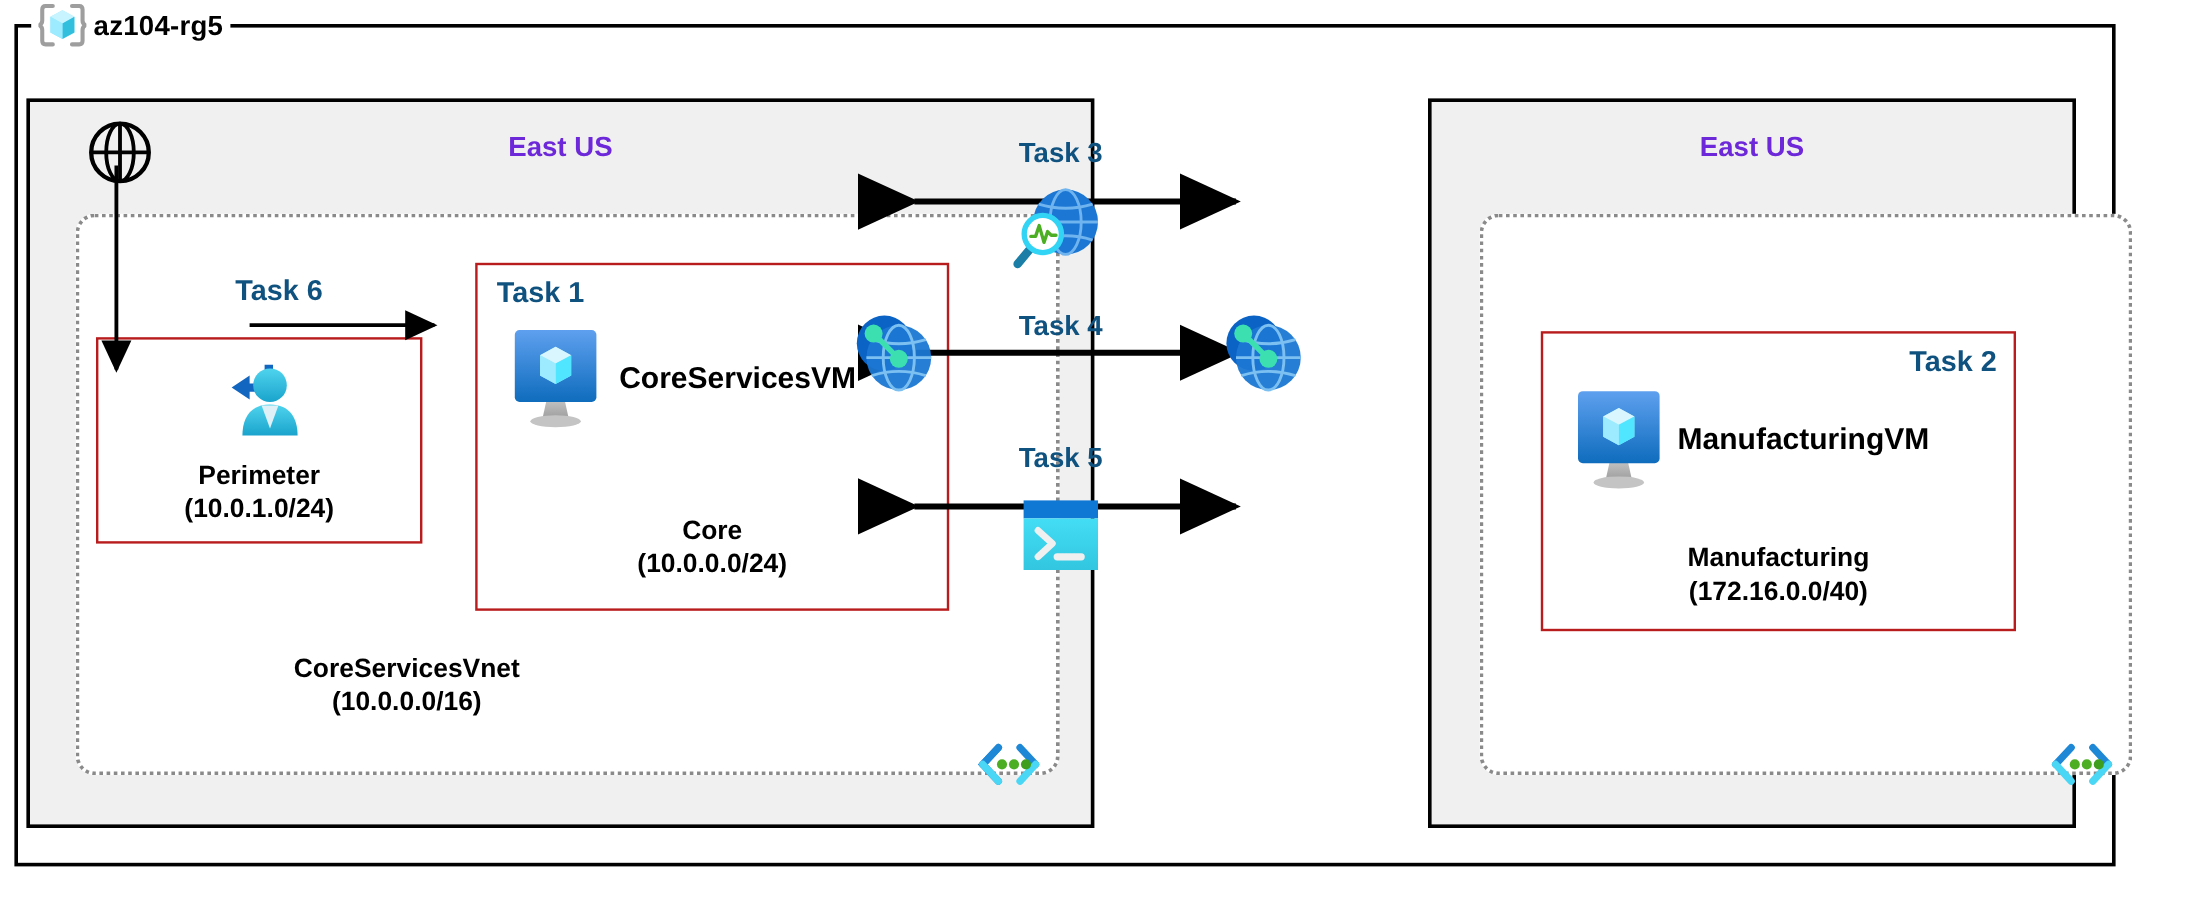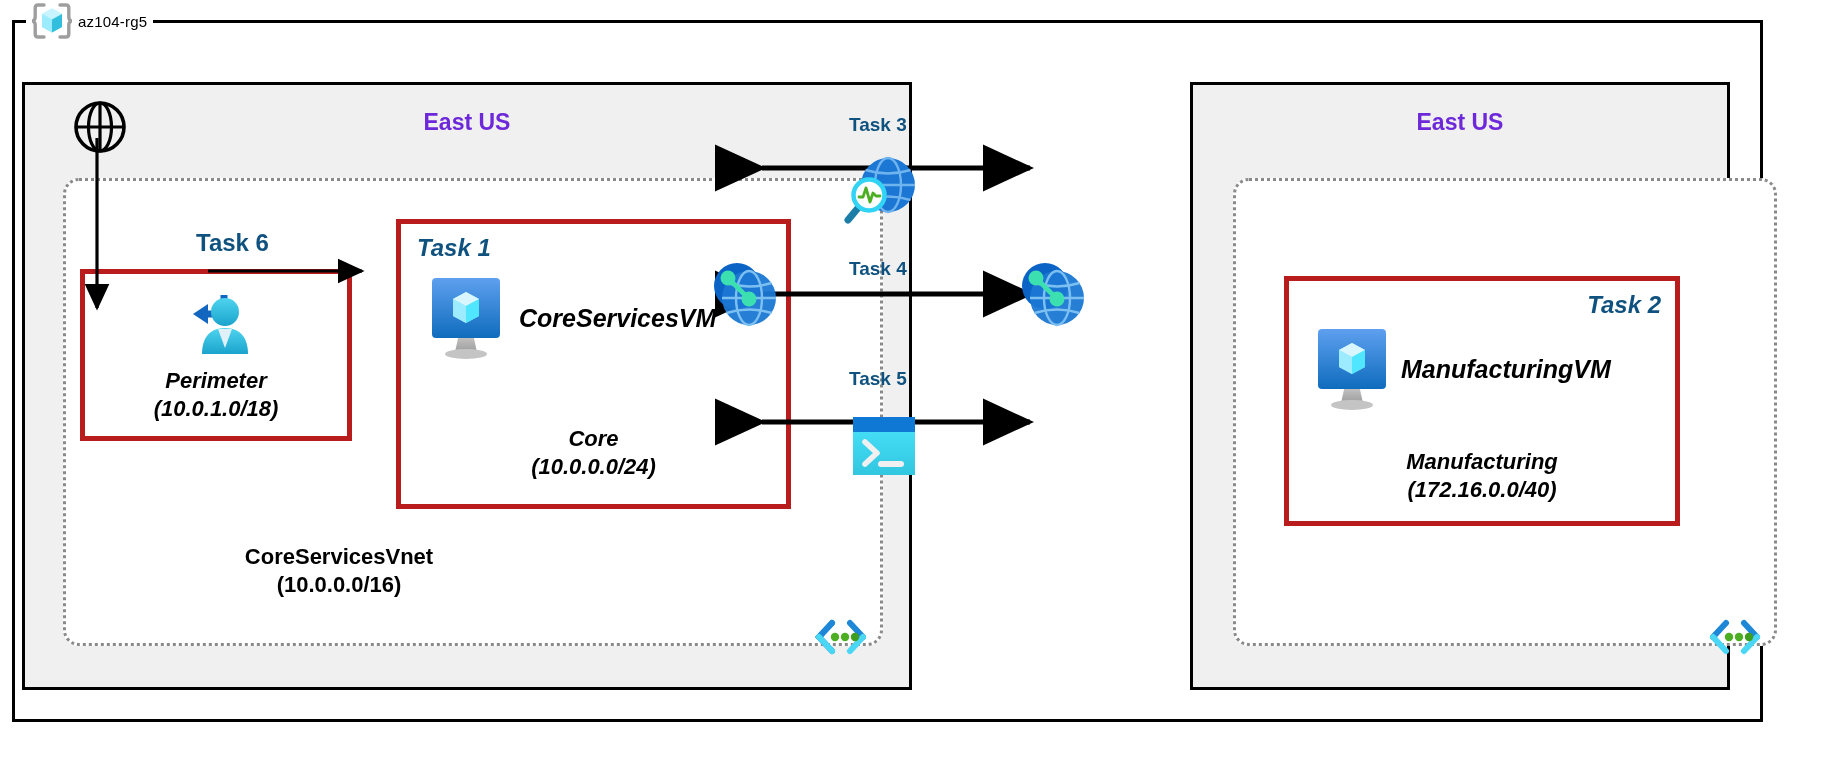--- a/index.html
+++ b/index.html
@@ -5,52 +5,52 @@
 <style>
   html,body{margin:0;padding:0;background:#ffffff;}
   body{font-family:"Liberation Sans","DejaVu Sans",sans-serif;}
   #stage{position:relative;width:1828px;height:759px;background:#ffffff;overflow:hidden;}
 
   
   .rg-frame{position:absolute;left:12px;top:20px;width:1751px;height:702px;
             border:3px solid #000;box-sizing:border-box;background:transparent;}
   .rg-title-gap{position:absolute;left:26px;top:4px;height:34px;background:#fff;
                 display:flex;align-items:center;gap:6px;padding:0 6px;z-index:5;}
-  .rg-name{font-size:15px;font-weight:normal;color:#000;letter-spacing:.2px;white-space:nowrap;}
+  .rg-name{font-size:23px;font-weight:bold;color:#000;letter-spacing:.2px;white-space:nowrap;}
 
   
   .region{position:absolute;background:#f0f0f0;border:3px solid #000;box-sizing:border-box;}
   .region-title{position:absolute;left:0;right:0;top:24px;text-align:center;
                 font-size:23px;font-weight:bold;color:#6d28d9;}
   #region-left{left:22px;top:82px;width:890px;height:608px;}
   #region-right{left:1190px;top:82px;width:540px;height:608px;}
 
   
   .vnet{position:absolute;background:#ffffff;border:3px dotted #8a8a8a;border-radius:16px;
         box-sizing:border-box;}
   #vnet-core{left:38px;top:93px;width:820px;height:468px;}
   #vnet-mfg{left:40px;top:93px;width:544px;height:468px;}
   .vnet-footer{position:absolute;left:0;right:0;text-align:center;
                font-size:22px;font-weight:bold;color:#000;line-height:1.28;}
   #vnet-core .vnet-footer{bottom:44px;left:-12px;right:auto;width:570px;}
   #vnet-mfg .vnet-footer{bottom:44px;}
 
   
-  .subnet{position:absolute;background:#ffffff;border:5px solid #b91c1c;box-sizing:border-box;font-style:italic;}
-  #subnet-perimeter{left:14px;top:88px;width:272px;height:172px;}
+  .subnet{position:absolute;background:#ffffff;border:2px solid #b91c1c;box-sizing:border-box;}
+  #subnet-perimeter{left:14px;top:100px;width:272px;height:172px;}
   #subnet-core{left:330px;top:38px;width:395px;height:290px;}
   #subnet-mfg{left:48px;top:95px;width:396px;height:250px;}
 
   .task-tag{position:absolute;font-size:24px;font-weight:bold;color:#10527f;white-space:nowrap;}
   .subnet-caption{position:absolute;left:0;right:0;text-align:center;
                   font-size:22px;font-weight:bold;color:#000;line-height:1.3;}
 
   
   .nm{font-size:25px;font-weight:bold;color:#000;white-space:nowrap;}
-  .conn-label{position:absolute;font-size:19px;font-weight:bold;color:#10527f;white-space:nowrap;}
+  .conn-label{position:absolute;font-size:23px;font-weight:bold;color:#10527f;white-space:nowrap;}
 
   
   #wires{position:absolute;left:0;top:0;width:1828px;height:759px;pointer-events:none;z-index:3;}
 
   
   .ico{position:absolute;z-index:4;}
   .ico svg{display:block;}
 </style>
 </head>
 <body>
@@ -102,21 +102,21 @@
 
             <circle cx="47" cy="20" r="14" fill="url(#bastGrad)"></circle>
 
             <path d="M47 36 C30 36 24 48 24 62 L70 62 C70 48 64 36 47 36 Z" fill="url(#bastGrad)"></path>
 
             <polygon points="40,37 54,37 47,56" fill="#dff1f7"></polygon>
           </svg>
         </span>
         <div class="subnet-caption" style="bottom:12px;">
           <div>Perimeter</div>
-          <div>(10.0.1.0/18)</div>
+          <div>(10.0.1.0/24)</div>
         </div>
       </div>
       <div class="task-tag" style="left:130px;top:48px;">Task 6</div>
 
       <div class="subnet" id="subnet-core">
         <div class="task-tag" style="left:16px;top:10px;">Task 1</div>
 
         <span class="ico" style="left:28px;top:52px;">
           <svg width="74" height="86" viewBox="0 0 74 86">
             <defs>

